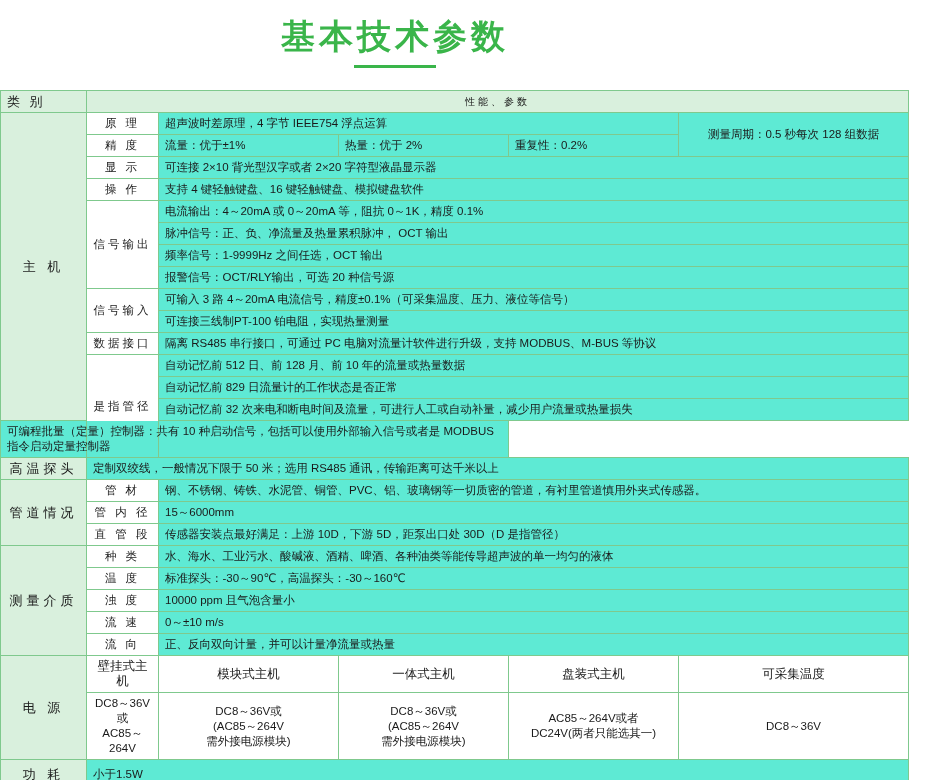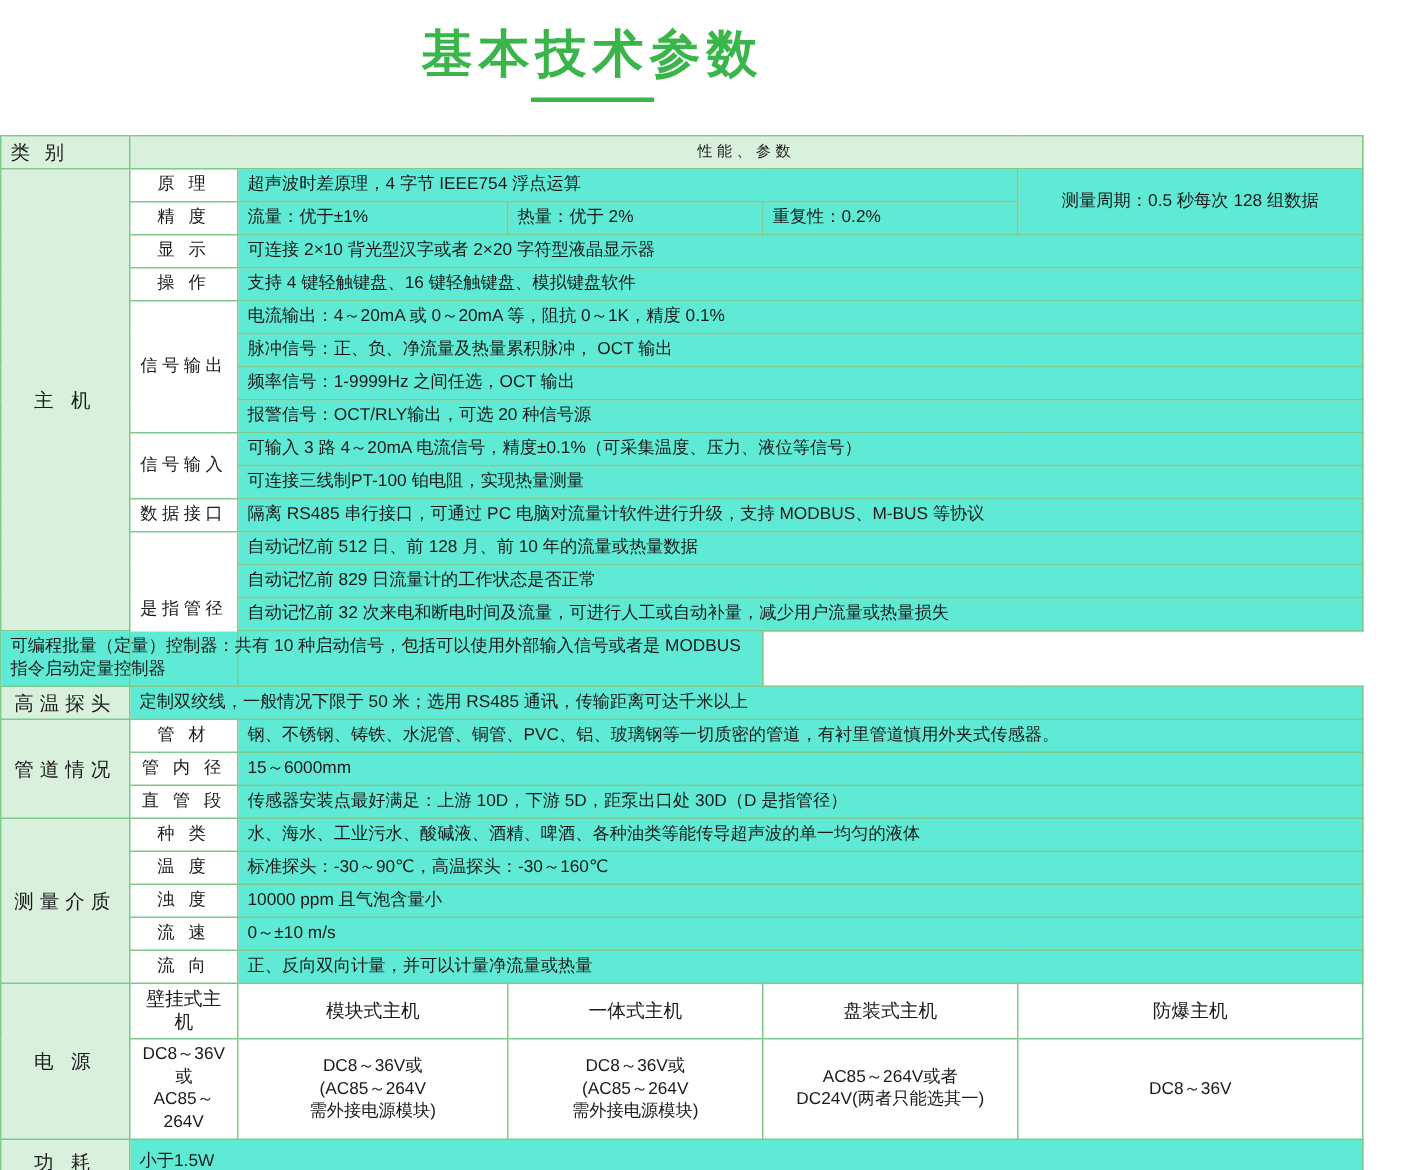--- a/index.html
+++ b/index.html
@@ -230,21 +230,21 @@
         <td class="sub">流  向</td>
         <td class="val" colspan="4">正、反向双向计量，并可以计量净流量或热量</td>
       </tr>
 
       <tr>
         <td class="cat" rowspan="2">电  源</td>
         <td class="psu-head">壁挂式主机</td>
         <td class="psu-head">模块式主机</td>
         <td class="psu-head">一体式主机</td>
         <td class="psu-head">盘装式主机</td>
-        <td class="psu-head">防爆主机</td>
+        <td class="psu-head">可采集温度</td>
       </tr>
       <tr>
         <td class="psu-cell" style="white-space:pre-line">DC8～36V或
 AC85～264V</td>
         <td class="psu-cell" style="white-space:pre-line">DC8～36V或
 (AC85～264V
 需外接电源模块)</td>
         <td class="psu-cell" style="white-space:pre-line">DC8～36V或
 (AC85～264V
 需外接电源模块)</td>

